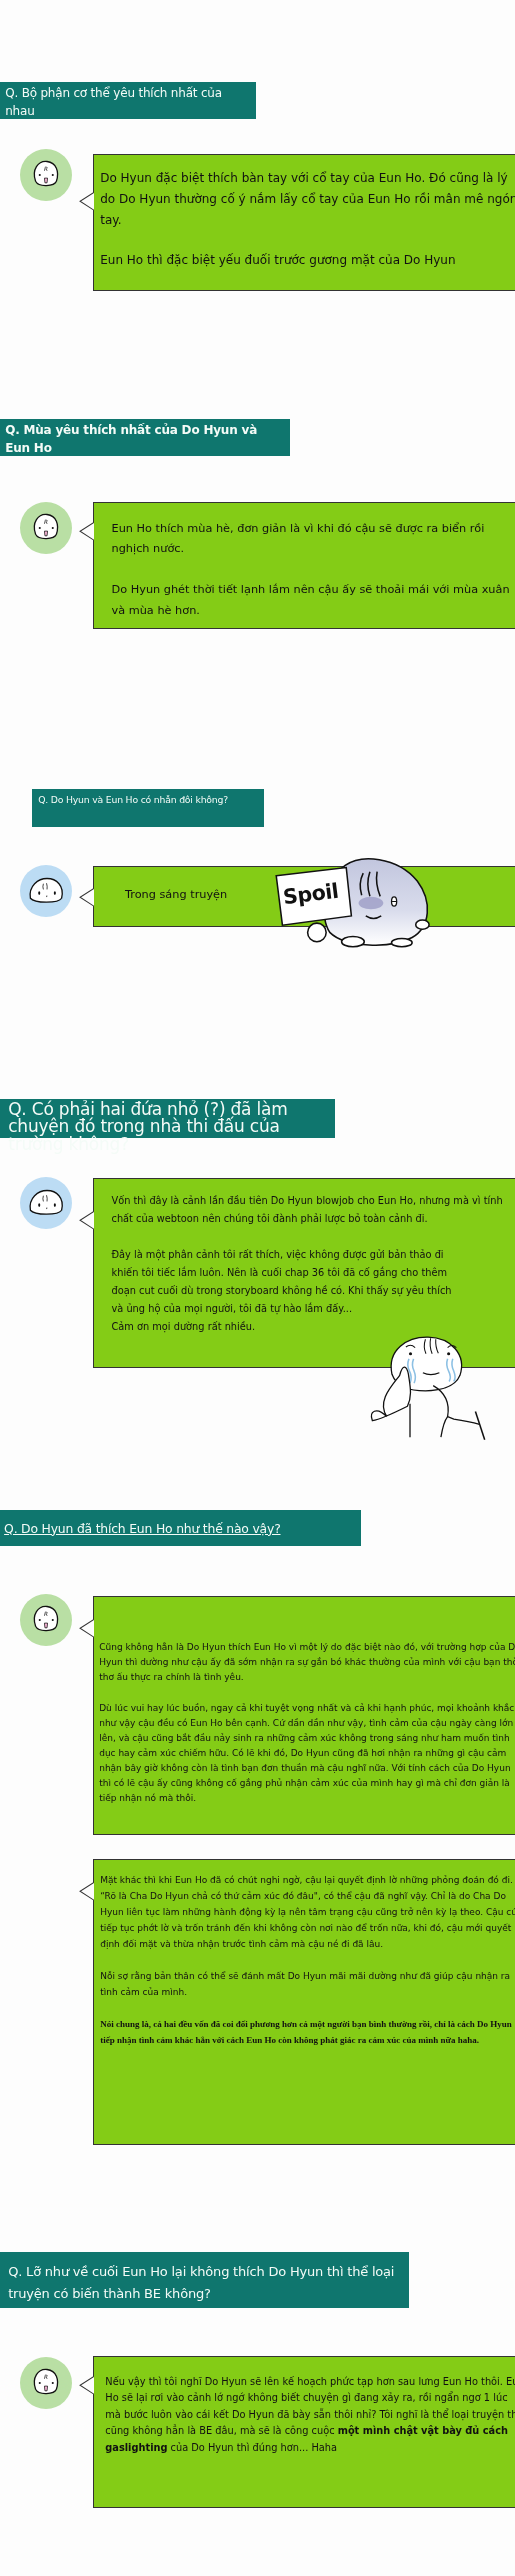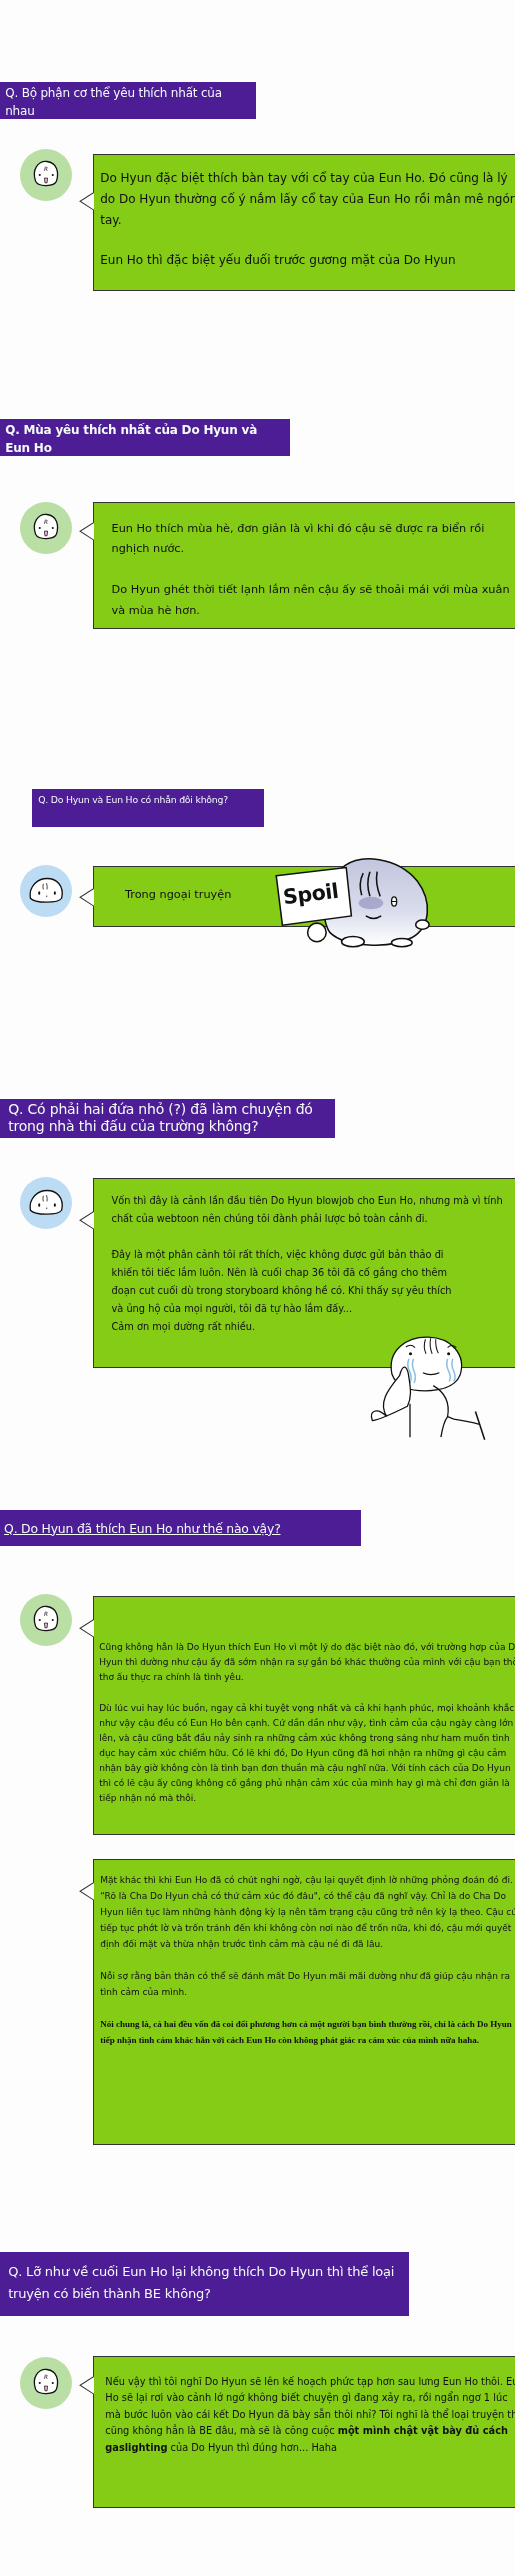--- a/index.html
+++ b/index.html
@@ -1,21 +1,21 @@
 <!DOCTYPE html>
 <html style="font-size:8.2px"><head>
 <meta charset="utf-8">
 <style>
   * { box-sizing: border-box; margin: 0; padding: 0; }
   html, body { width: 515px; background: #fdfdfd; }
   body { position: relative; height: 3121px; overflow: hidden; font-family: "DejaVu Sans", sans-serif; color: #111; }
 
   .banner {
     position: absolute; left: 0;
-    background: #4c1d95;
+    background: #0f766e;
     color: #f4fbf7;
     font-family: "DejaVu Sans", sans-serif;
     font-size: 12px; line-height: 18px;
     padding: 1.5px 5.2px 1.5px 5.2px;
     letter-spacing: -0.2px;
   }
 
   .avatar {
     position: absolute; left: 19.6px; width: 52px; height: 52px; border-radius: 50%;
   }
@@ -97,21 +97,21 @@
     <ellipse cx="37" cy="54" rx="2" ry="3.5" fill="#111"></ellipse>
       <ellipse cx="67" cy="54" rx="2" ry="3.5" fill="#111"></ellipse>
     <path d="M50 59 l3 0 l-1.5 3 z" fill="#111"></path>
   </svg>
 </div>
 <div class="box" style="top:866px; height:61px;">
   <svg class="tail" style="top:19.6px;" viewBox="0 0 30 40">
     <polygon points="30,2 2,20 30,38" fill="#fdfdfd"></polygon>
       <polyline points="30,2 2,20 30,38" fill="none" stroke="#333" stroke-width="2"></polyline>
   </svg>
-  <span style="position:absolute; left:31px; top:19.6px; font-size:11.3px; line-height:15.5px;">Trong ngoại truyện</span>
+  <span style="position:absolute; left:31px; top:19.6px; font-size:11.3px; line-height:15.5px;">Trong sáng truyện</span>
 </div>
 
 <svg class="deco" style="left:268px; top:850px;" width="175" height="103" viewBox="0 0 340 200">
   <defs>
     <linearGradient id="blobg" x1="0" y1="0" x2="0" y2="1">
       <stop offset="0" stop-color="#c2c6de"></stop>
         <stop offset="0.6" stop-color="#d9dcec"></stop>
         <stop offset="1" stop-color="#ffffff"></stop>
     </linearGradient>
   </defs>
@@ -124,21 +124,21 @@
   <ellipse cx="245" cy="100" rx="5" ry="9" fill="#fff" stroke="#111" stroke-width="2.5"></ellipse>
   <line x1="241" y1="100" x2="249" y2="100" stroke="#111" stroke-width="2"></line>
   <path d="M190 128 Q205 138 220 128" fill="none" stroke="#111" stroke-width="3"></path>
   <polygon points="16,50 152,34 162,128 28,146" fill="#fff" stroke="#111" stroke-width="3"></polygon>
   <circle cx="95" cy="160" r="18" fill="#fff" stroke="#111" stroke-width="3"></circle>
 </svg>
 <div class="deco" style="left:283px; top:882px; transform:rotate(-7deg); font-family:'DejaVu Sans',sans-serif; font-weight:bold; font-size:20.6px; color:#111; letter-spacing:-0.5px;">
   <span>Spoil</span>
 </div>
 
-<div class="banner" style="top:1099px; width:335px; height:39px; font-size:14px; line-height:17.5px; padding-left:8.2px;">
+<div class="banner" style="top:1099px; width:335px; height:39px; font-size:17px; line-height:17.5px; padding-left:8.2px;">
   <span>Q. Có phải hai đứa nhỏ (?) đã làm chuyện đó trong nhà thi đấu của trường không?</span>
 </div>
 
 <div class="avatar blue" style="top:1177px;">
   <svg width="52" height="52" viewBox="0 0 100 100">
     <path d="M20 64 C16 40 35 26 52 26 C70 26 86 40 80 64 C74 74 28 74 20 64 Z" fill="#fff" stroke="#111" stroke-width="2.5"></path>
     <path d="M45 36 Q43 42 45 47 M51 35 Q53 41 52 47" fill="none" stroke="#111" stroke-width="1.5"></path>
     <ellipse cx="37" cy="54" rx="2" ry="3.5" fill="#111"></ellipse>
       <ellipse cx="67" cy="54" rx="2" ry="3.5" fill="#111"></ellipse>
     <path d="M50 59 l3 0 l-1.5 3 z" fill="#111"></path>
@@ -194,21 +194,21 @@
 <div class="box" style="top:1859px; height:286px; padding:12.4px 13.4px 0 6.2px; font-size:9px; line-height:16px;">
   <svg class="tail" style="top:20.6px;" viewBox="0 0 30 40">
     <polygon points="30,2 2,20 30,38" fill="#fdfdfd"></polygon>
       <polyline points="30,2 2,20 30,38" fill="none" stroke="#333" stroke-width="2"></polyline>
   </svg>
   <p style="margin-bottom:16px;">Mặt khác thì khi Eun Ho đã có chút nghi ngờ, cậu lại quyết định lờ những phỏng đoán đó đi. “Rõ là Cha Do Hyun chả có thứ cảm xúc đó đâu", có thể cậu đã nghĩ vậy. Chỉ là do Cha Do Hyun liên tục làm những hành động kỳ lạ nên tâm trạng cậu cũng trở nên kỳ lạ theo. Cậu cứ tiếp tục phớt lờ và trốn tránh đến khi không còn nơi nào để trốn nữa, khi đó, cậu mới quyết định đối mặt và thừa nhận trước tình cảm mà cậu né đi đã lâu.</p>
   <p style="margin-bottom:16px;">Nỗi sợ rằng bản thân có thể sẽ đánh mất Do Hyun mãi mãi dường như đã giúp cậu nhận ra tình cảm của mình.</p>
   <p style="font-weight:bold;font-family:Liberation Serif, serif;">Nói chung là, cả hai đều vốn đã coi đối phương hơn cả một người bạn bình thường rồi, chỉ là cách Do Hyun tiếp nhận tình cảm khác hẳn với cách Eun Ho còn không phát giác ra cảm xúc của mình nữa haha.</p>
 </div>
 
-<div class="banner" style="top:2252px; width:409px; height:64px; font-size:13px; line-height:21.6px; padding:9.3px 8.2px 0 8.2px;">
+<div class="banner" style="top:2252px; width:409px; height:56px; font-size:13px; line-height:21.6px; padding:9.3px 8.2px 0 8.2px;">
   <span>Q. Lỡ như về cuối Eun Ho lại không thích Do Hyun thì thể loại truyện có biến thành BE không?</span>
 </div>
 
 <div class="avatar green" style="top:2357px;">
   <svg width="52" height="52" viewBox="0 0 100 100">
     <path d="M30 62 C22 40 35 22 52 24 C70 26 76 44 70 62 C66 72 36 74 30 62 Z" fill="#fff" stroke="#111" stroke-width="2.5"></path>
     <text x="46" y="42" font-family="DejaVu Sans, sans-serif" font-size="11" font-style="italic" fill="#111">R</text>
     <circle cx="38" cy="50" r="2" fill="#111"></circle>
       <circle cx="63" cy="50" r="2" fill="#111"></circle>
     <path d="M47 56 L53 56 L52 65 L48 65 Z" fill="#fbd" stroke="#111" stroke-width="1.5"></path>

